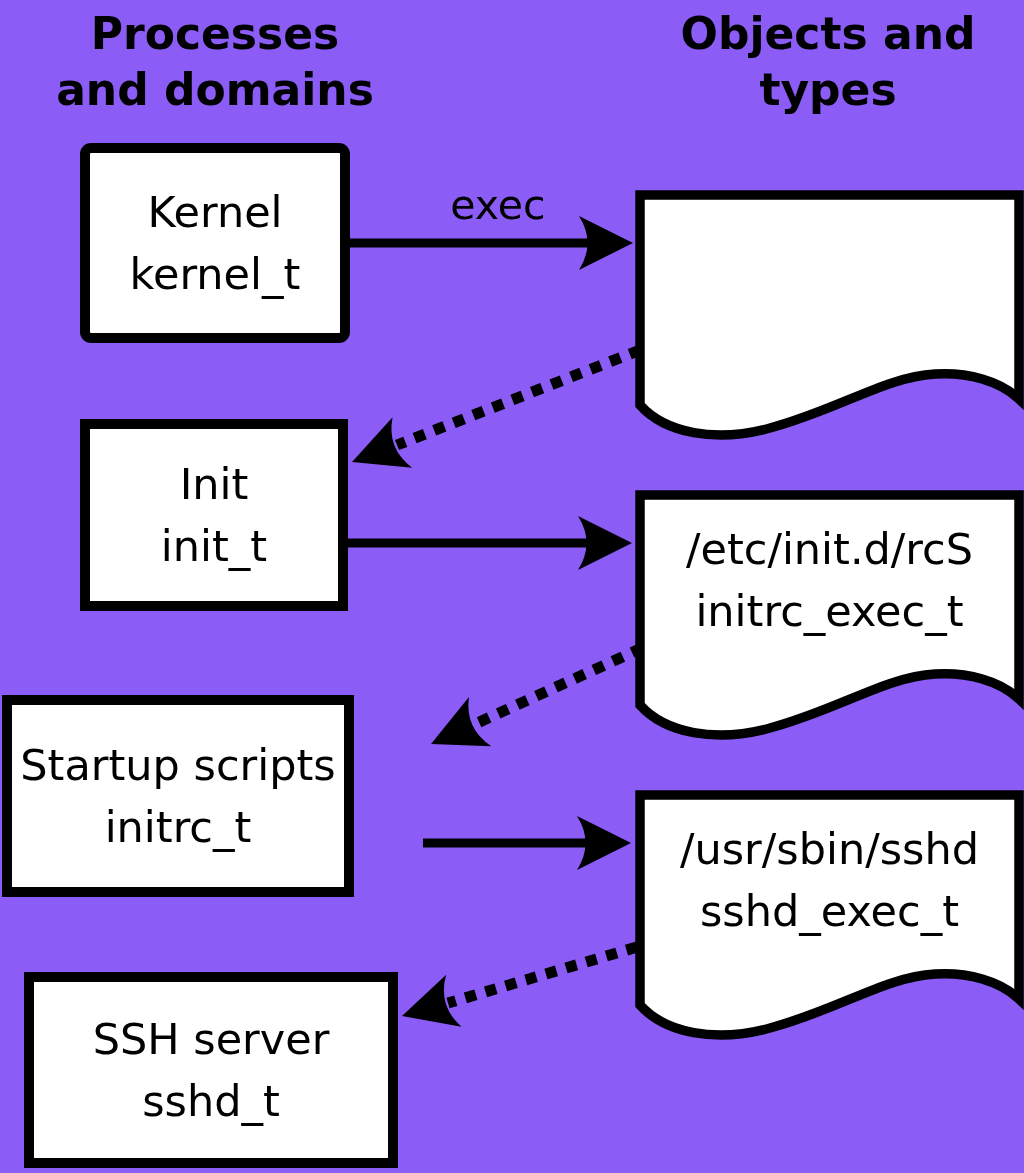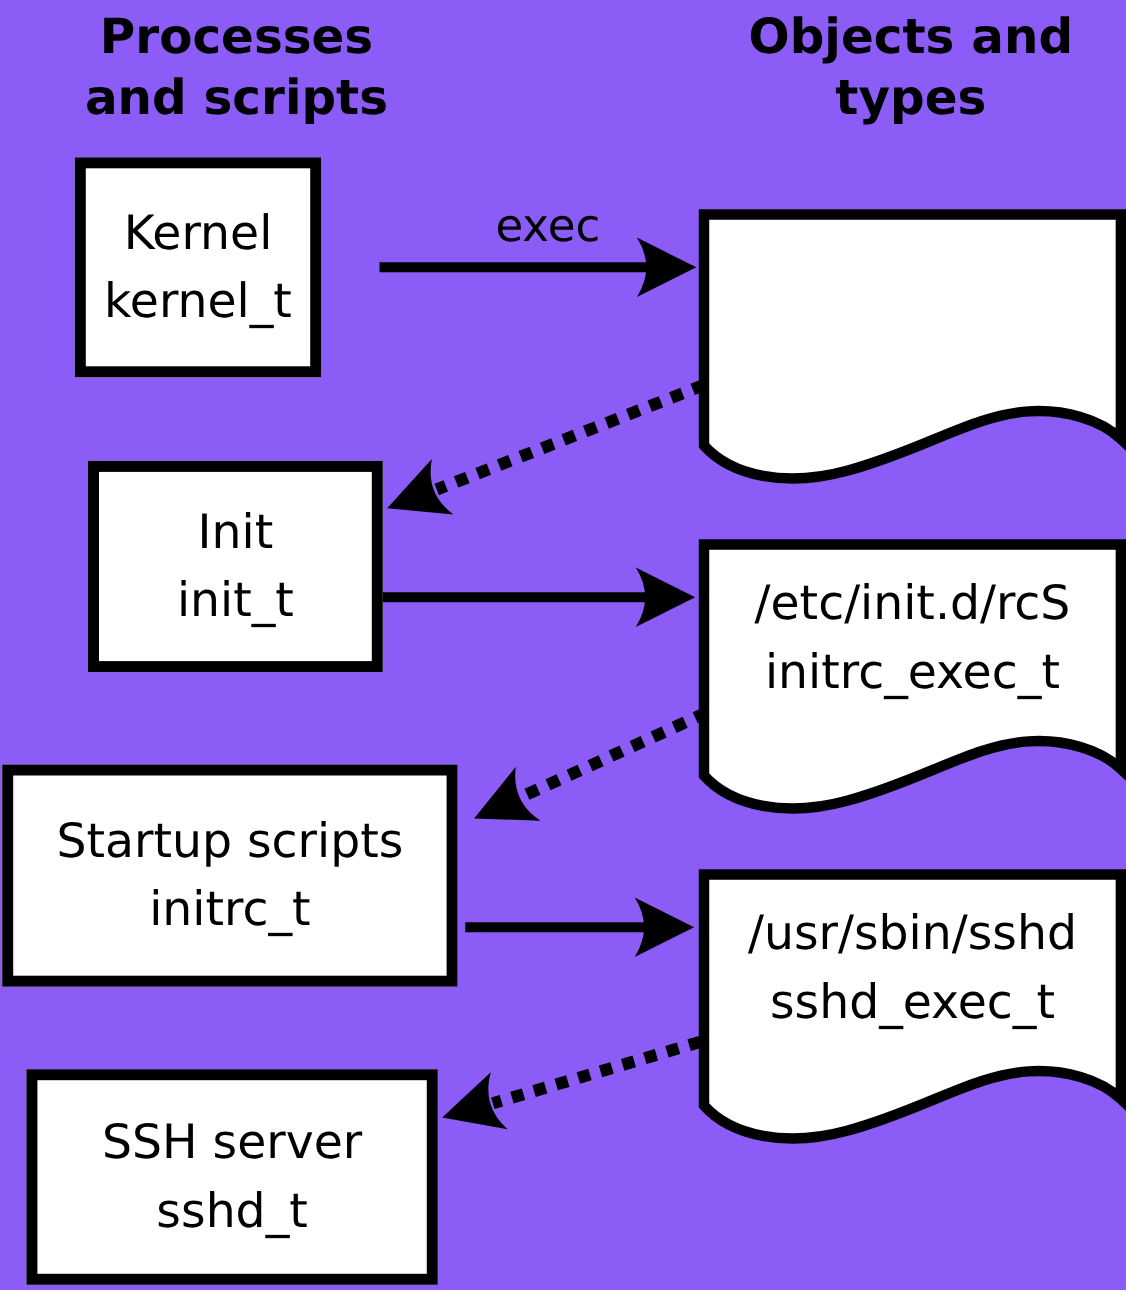--- a/index.html
+++ b/index.html
@@ -39,23 +39,23 @@
     background: #ffffff;
     display: flex;
     flex-direction: column;
     align-items: center;
     justify-content: center;
     text-align: center;
     font-size: 43px;
     line-height: 62px;
     box-sizing: border-box;
   }
-  .pbox-kernel  { left: 68px; top: 143px; width: 224px; height: 200px; }
+  .pbox-kernel  { left: 80px; top: 143px; width: 270px; height: 200px; border-radius: 11px; }
   .pbox-init    { left: 80px; top: 419px; width: 268px; height: 192px; }
-  .pbox-startup { left: 2px;  top: 695px; width: 414px; height: 202px; }
+  .pbox-startup { left: 2px;  top: 695px; width: 352px; height: 202px; }
   .pbox-ssh     { left: 24px; top: 972px; width: 374px; height: 196px; }
   .doclabel {
     position: absolute;
     left: 640px;
     width: 379px;
     text-align: center;
     font-size: 43px;
     line-height: 62px;
   }
   .doclabel-1 { top: 218px; }
@@ -71,21 +71,21 @@
     line-height: 50px;
   }
 </style>
 </head>
 <body>
 
 <div class="canvas">
 
   <div class="hdr hdr-left">
     <div>Processes</div>
-    <div>and scripts</div>
+    <div>and domains</div>
   </div>
   <div class="hdr hdr-right">
     <div>Objects and</div>
     <div>types</div>
   </div>
 
   <svg class="layer" viewBox="0 0 1024 1173">
 
     <g>
       <path d="M 640 195 L 1019 195 L 1019 399

